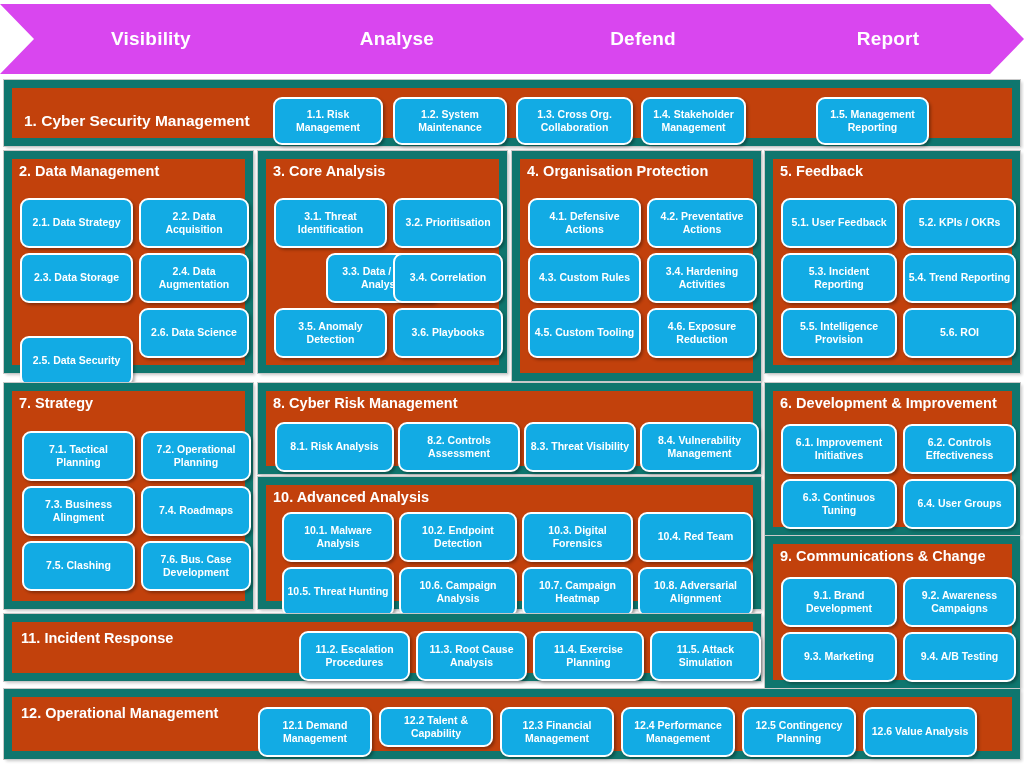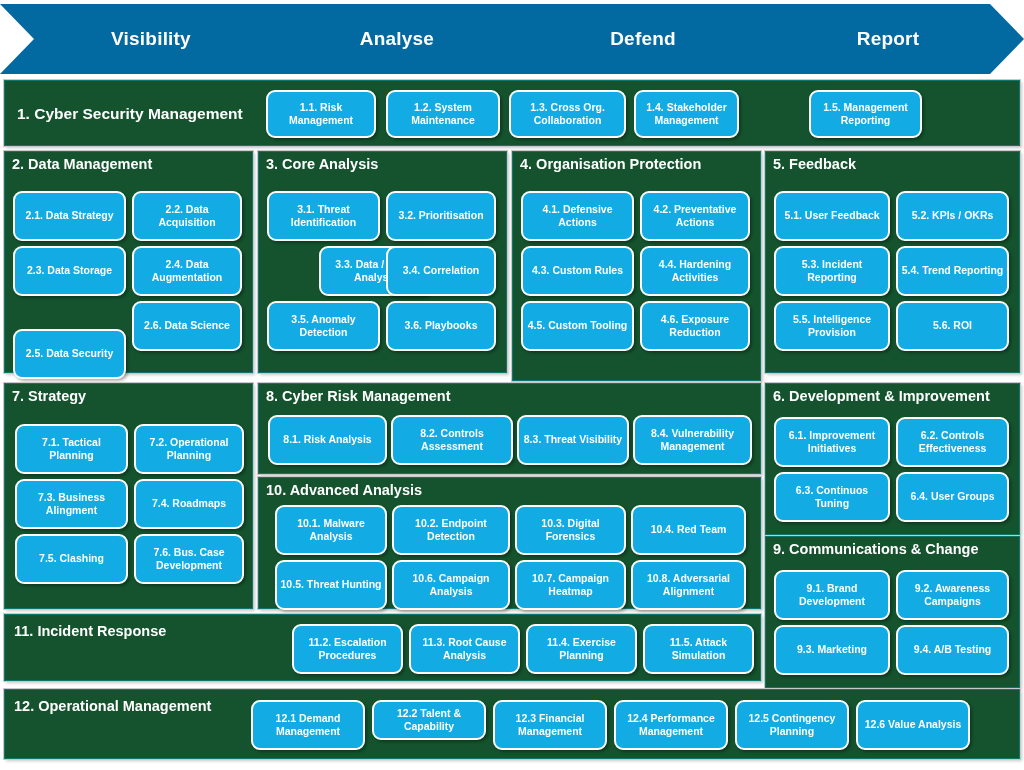--- a/index.html
+++ b/index.html
@@ -23,42 +23,42 @@
   
   .phase-bar {
     position: absolute;
     left: 0; top: 0;
     width: 1024px; height: 78px;
   }
   .chevron {
     position: absolute;
     top: 4px;
     height: 70px;
-    background: #0369a1;
+    background: #d946ef;
     display: flex;
     align-items: center;
     justify-content: center;
     -webkit-clip-path: polygon(0 0, calc(100% - 34px) 0, 100% 50%, calc(100% - 34px) 100%, 0 100%, 34px 50%);
     clip-path: polygon(0 0, calc(100% - 34px) 0, 100% 50%, calc(100% - 34px) 100%, 0 100%, 34px 50%);
     filter: drop-shadow(2px 2px 2px rgba(0,0,0,0.28));
   }
   .chevron .chev-inner {
     color: #ffffff;
     font-size: 19px;
     font-weight: bold;
     letter-spacing: .2px;
     text-align: center;
     padding-left: 14px;
   }
 
   
   .panel {
     position: absolute;
-    background: #14532d;
-    border: 1px solid #0f766e;
+    background: #c2410c;
+    border: 8px solid #0f766e;
     outline: 1px solid #c9c9c9;
     box-shadow: 2px 2px 3px rgba(0,0,0,0.22);
   }
   .panel-title {
     color: #ffffff;
     font-weight: bold;
     font-size: 14.5px;
     padding: 5px 0 0 7px;
     line-height: 1.1;
     white-space: nowrap;
@@ -138,21 +138,21 @@
     <div class="cap" style="left:127px; top:94px; width:110px; height:50px;">3.4. Correlation</div>
     <div class="cap" style="left:8px; top:149px; width:113px; height:50px;">3.5. Anomaly Detection</div>
     <div class="cap" style="left:127px; top:149px; width:110px; height:50px;">3.6. Playbooks</div>
   </div>
 
   <div class="panel" style="left:512px; top:151px; width:249px; height:230px;">
     <div class="panel-title">4. Organisation Protection</div>
     <div class="cap" style="left:8px; top:39px; width:113px; height:50px;">4.1. Defensive Actions</div>
     <div class="cap" style="left:127px; top:39px; width:110px; height:50px;">4.2. Preventative Actions</div>
     <div class="cap" style="left:8px; top:94px; width:113px; height:50px;">4.3. Custom Rules</div>
-    <div class="cap" style="left:127px; top:94px; width:110px; height:50px;">4.4. Hardening Activities</div>
+    <div class="cap" style="left:127px; top:94px; width:110px; height:50px;">3.4. Hardening Activities</div>
     <div class="cap" style="left:8px; top:149px; width:113px; height:50px;">4.5.  Custom Tooling</div>
     <div class="cap" style="left:127px; top:149px; width:110px; height:50px;">4.6. Exposure Reduction</div>
   </div>
 
   <div class="panel" style="left:765px; top:151px; width:255px; height:222px;">
     <div class="panel-title">5. Feedback</div>
     <div class="cap" style="left:8px; top:39px; width:116px; height:50px;">5.1. User Feedback</div>
     <div class="cap" style="left:130px; top:39px; width:113px; height:50px;">5.2. KPIs / OKRs</div>
     <div class="cap" style="left:8px; top:94px; width:116px; height:50px;">5.3. Incident Reporting</div>
     <div class="cap" style="left:130px; top:94px; width:113px; height:50px;">5.4. Trend Reporting</div>

